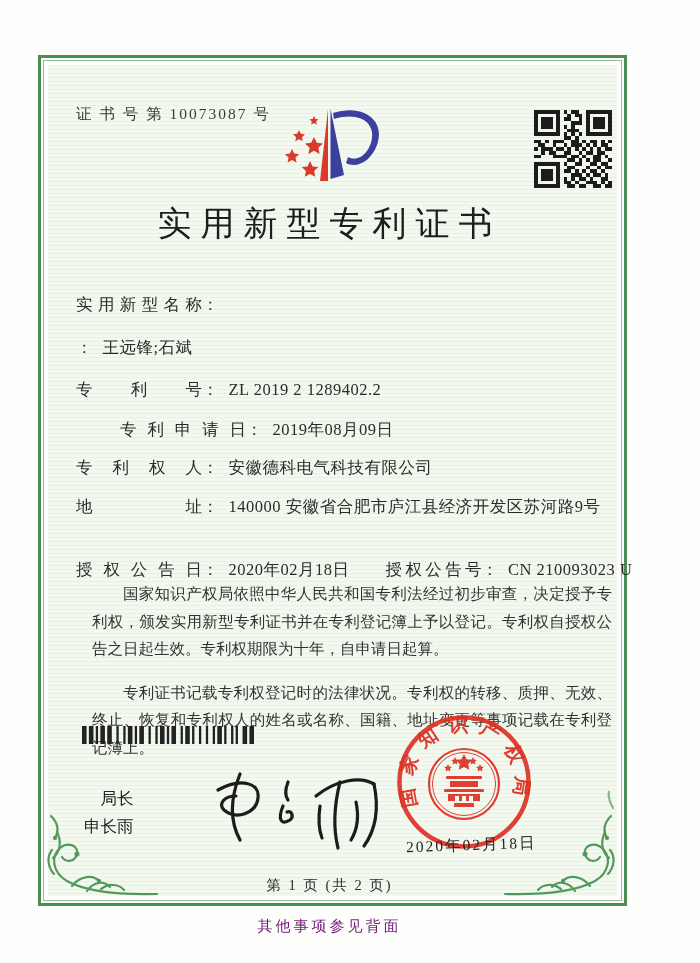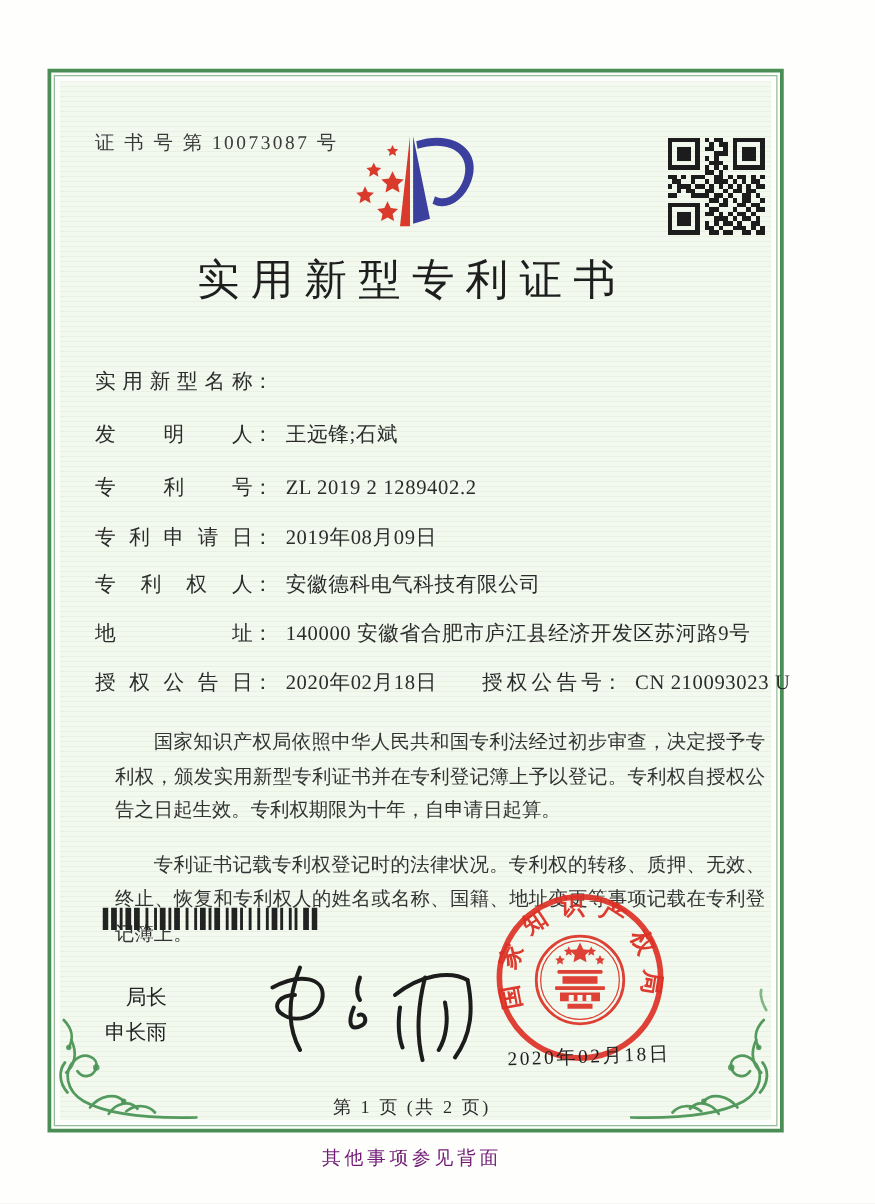--- a/index.html
+++ b/index.html
@@ -36,24 +36,24 @@
     position:absolute;left:38px;top:201px;width:583px;text-align:center;
     font-size:34px;font-weight:normal;letter-spacing:9px;color:#1e1e1e;
   }
   
   .fields{position:absolute;left:76px;top:288px;width:520px;}
   .field-row{position:absolute;left:0;display:flex;align-items:baseline;white-space:nowrap;font-size:16.5px;}
   .field-label{display:inline-block;width:126px;text-align:justify;text-align-last:justify;}
   .field-colon{margin-right:10px;}
   .field-value{letter-spacing:0.5px;}
   .row-0{top:6px;}  .row-1{top:49px;}  .row-2{top:91px;justify-content:flex-end;}
-  .row-3{top:131px;}.row-4{top:169px;} .row-5{top:208px;}
+  .row-3{top:131px;margin-left:44px;}.row-4{top:169px;} .row-5{top:208px;}
   .row-6{top:247px;}
   .grant-no{margin-left:36px;display:flex;align-items:baseline;}
-  .grant-no .field-label{width:96px;}
+  .grant-no .field-label{width:96px;margin-top:24px;}
   
   .body-text{
     position:absolute;left:76px;top:564px;width:552px;
     font-size:15.5px;line-height:27.5px;text-align:justify;color:#333;
   }
   .body-text p{margin:16px;text-indent:2em;font-family:Liberation Serif, serif;}
   
   #barcode{position:absolute;left:82px;top:726px;width:172px;height:18px;}
   #seal{position:absolute;left:394px;top:712px;width:140px;height:140px;}
   .seal-date{
@@ -370,21 +370,20 @@
     </svg>
 
   <div class="title">实用新型专利证书</div>
 
   <div class="fields">
     <div class="field-row row-0">
       <span class="field-label">实用新型名称</span>
         <span class="field-colon">：</span>
     </div>
     <div class="field-row row-1">
-      <span class="field-label">发明人</span>
         <span class="field-colon">：</span>
         <span class="field-value">王远锋;石斌</span>
     </div>
     <div class="field-row row-2">
       <span class="field-label">专利号</span>
         <span class="field-colon">：</span>
         <span class="field-value">ZL 2019 2 1289402.2</span>
     </div>
     <div class="field-row row-3">
       <span class="field-label">专利申请日</span>

